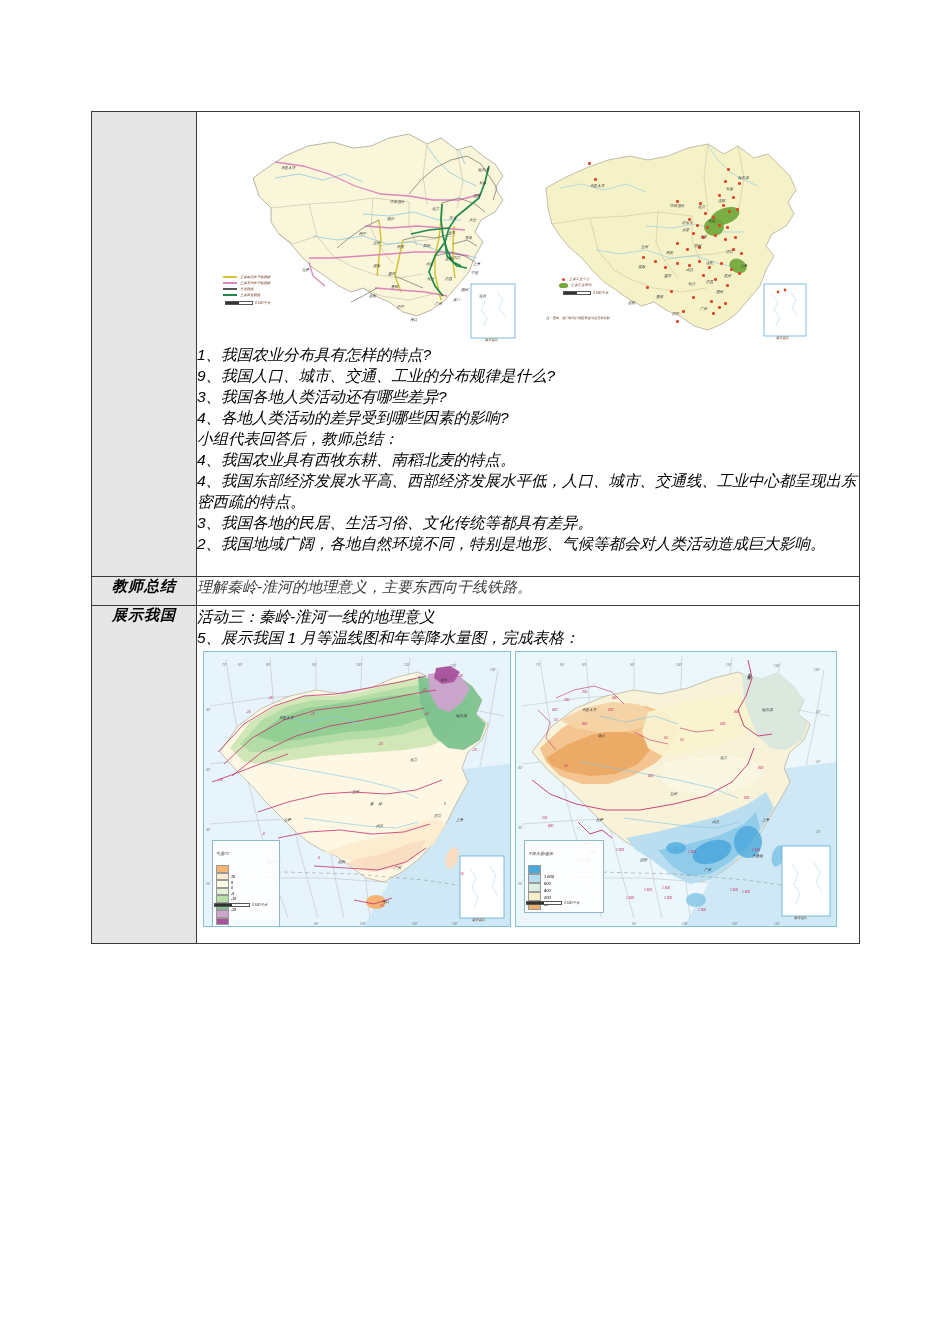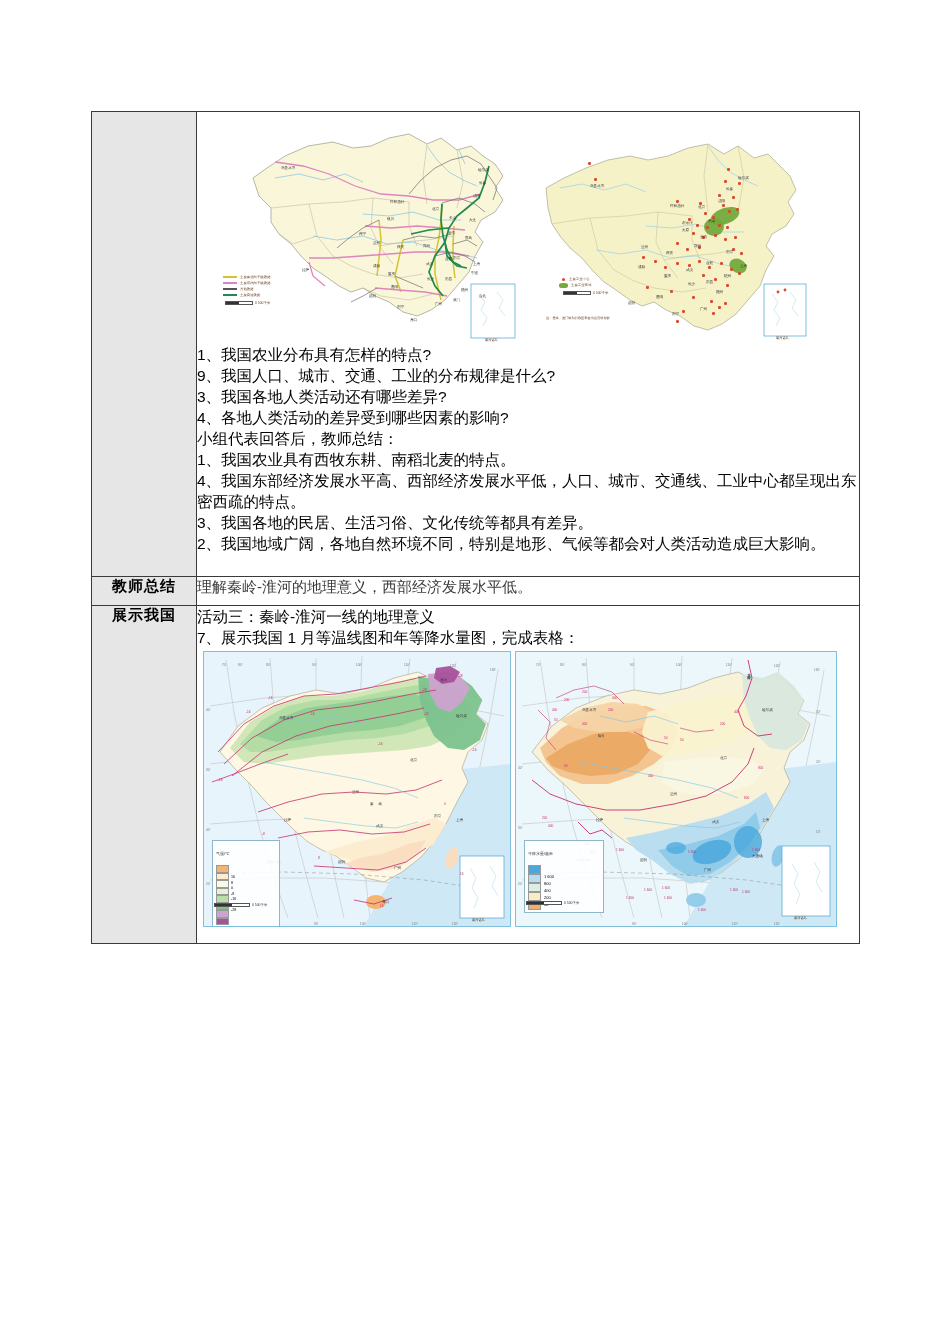--- a/index.html
+++ b/index.html
@@ -15,20 +15,21 @@
   table.lesson{
     position:absolute;left:91px;top:111px;
     width:769px;
     border-collapse:collapse;
     table-layout:fixed;
   }
   table.lesson td{
     border:1px solid #3a3a3a;
     vertical-align:top;
     padding:0;
+    font-style:italic;
   }
   .col-label{width:105px;}
   .cell-gray{background:#e6e6e6;}
   .label-cell{
     background:#e6e6e6;
     text-align:center;
     vertical-align:middle;
     font-weight:bold;
     font-size:15px;
     letter-spacing:1px;
@@ -341,39 +342,39 @@
             <div class="map-note" style="left:4px;top:192px;">注：香港、澳门特别行政区和台湾省资料暂缺</div>
             <div class="map-note" style="left:234px;top:212px;">南海诸岛</div>
           </div>
         </div>
 
         <div class="txt-line">1、我国农业分布具有怎样的特点?</div>
         <div class="txt-line">9、我国人口、城市、交通、工业的分布规律是什么?</div>
         <div class="txt-line">3、我国各地人类活动还有哪些差异?</div>
         <div class="txt-line">4、各地人类活动的差异受到哪些因素的影响?</div>
         <div class="txt-line">小组代表回答后，教师总结：</div>
-        <div class="txt-line">1、我国农业具有西牧东耕、南稻北麦的特点。</div>
+        <div class="txt-line">4、我国农业具有西牧东耕、南稻北麦的特点。</div>
         <div class="txt-wrap">4、我国东部经济发展水平高、西部经济发展水平低，人口、城市、交通线、工业中心都呈现出东密西疏的特点。</div>
         <div class="txt-line">3、我国各地的民居、生活习俗、文化传统等都具有差异。</div>
         <div class="txt-wrap">2、我国地域广阔，各地自然环境不同，特别是地形、气候等都会对人类活动造成巨大影响。</div>
         <div style="height:22px;"></div>
       </td>
     </tr>
 
 
     <tr>
       <td class="label-cell">教师总结</td>
-      <td class="obj-cell">理解秦岭-淮河的地理意义，西部经济发展水平低。</td>
+      <td class="obj-cell">理解秦岭-淮河的地理意义，主要东西向干线铁路。</td>
     </tr>
 
     <tr>
       <td class="label-cell">展示我国</td>
       <td class="body-cell">
         <div class="txt-line">活动三：秦岭-淮河一线的地理意义</div>
-        <div class="txt-line">7、展示我国 1 月等温线图和年等降水量图，完成表格：</div>
+        <div class="txt-line">5、展示我国 1 月等温线图和年等降水量图，完成表格：</div>
 
         <div style="position:relative;height:278px;margin-top:3px;">
 
           <div class="mapbox" style="position:absolute;left:6px;top:0;width:306px;height:274px;border:1px solid #7fc0de;background:#eaf5fb;">
             <svg viewBox="0 0 306 274" width="306" height="274" style="position:absolute;left:0;top:0;">
               <rect x="0" y="0" width="306" height="274" fill="#e8f4fb"></rect>
 
               <g stroke="#b9b9b9" stroke-width="0.5" fill="none">
                 <path d="M22,8 L30,60 L42,120 L56,178 L72,232 L84,266"></path>
                 <path d="M66,6 L70,58 L78,118 L90,176 L104,230 L114,266"></path>

